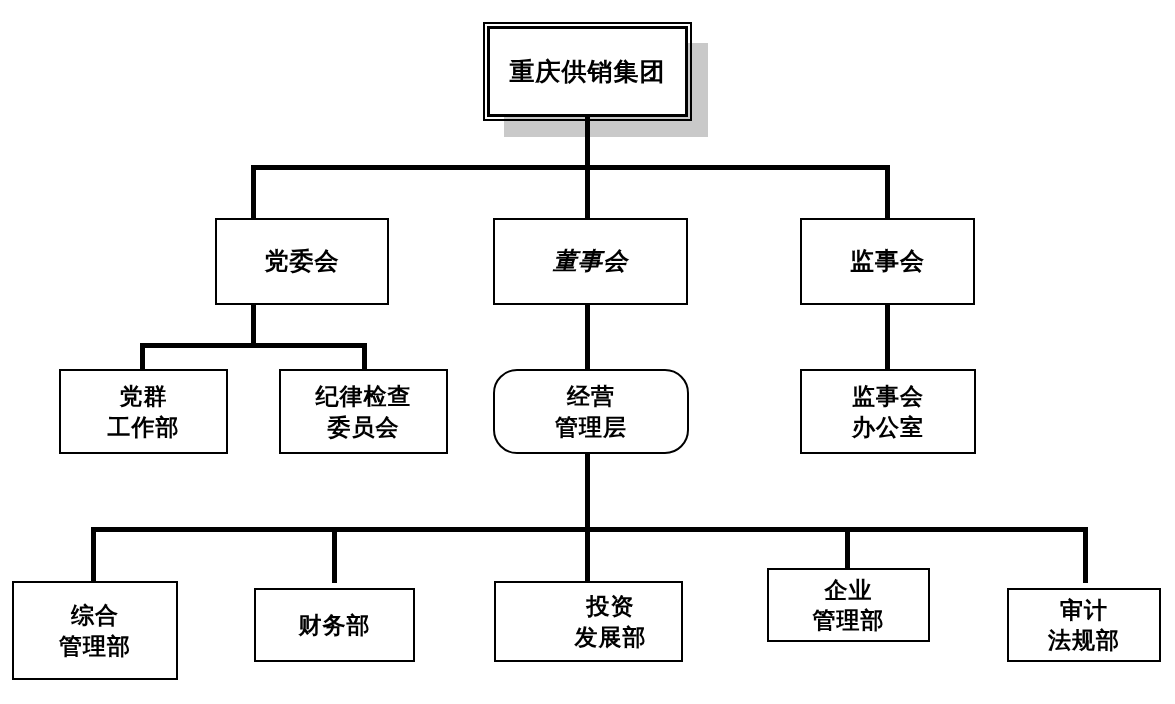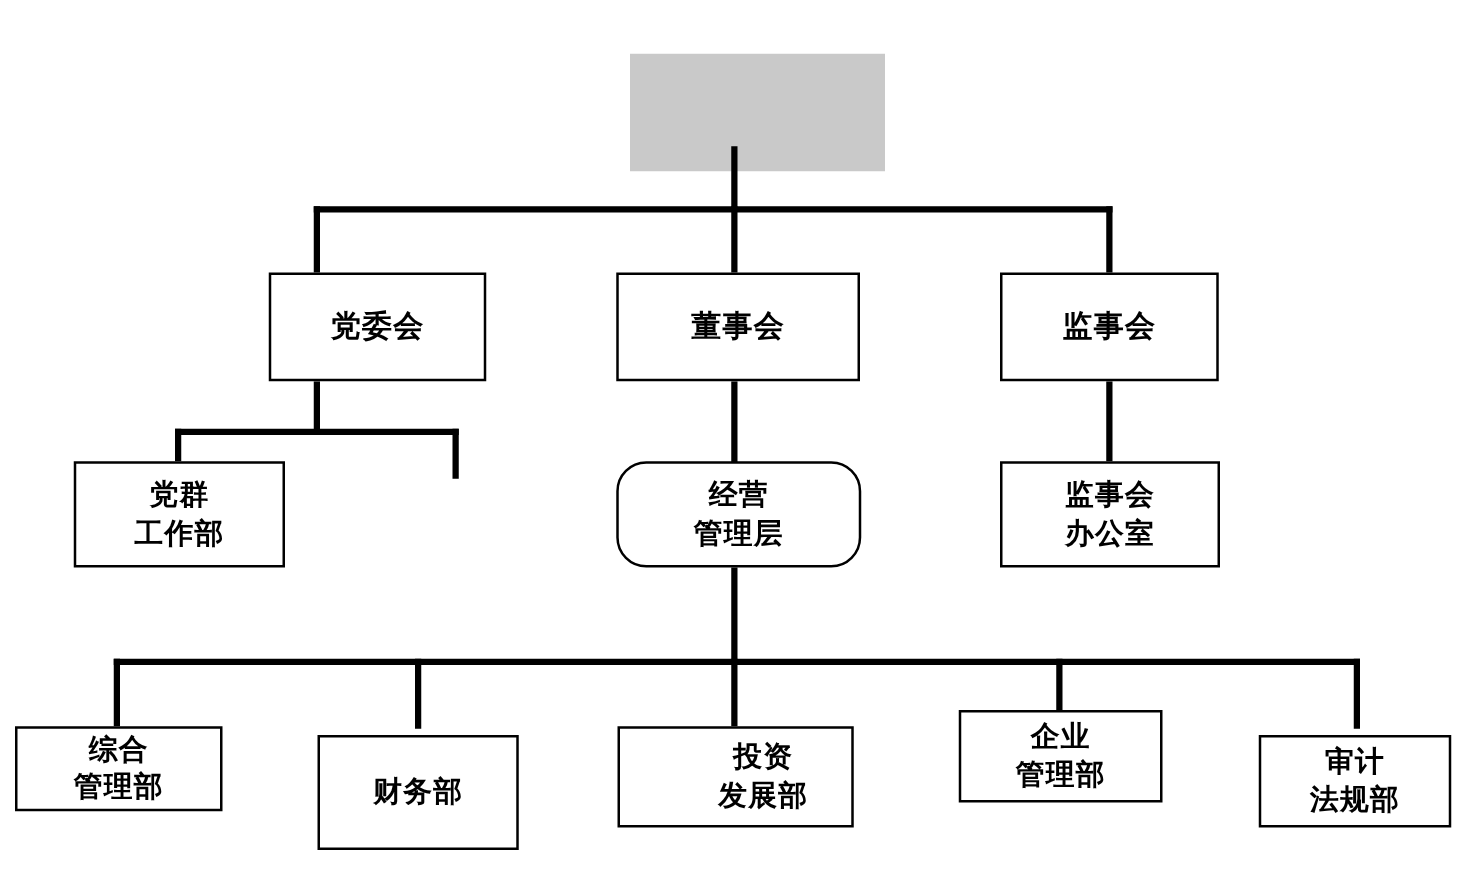--- a/index.html
+++ b/index.html
@@ -75,32 +75,35 @@
     z-index: 2;
   }
 </style>
 </head>
 <body>
 
 <div id="chart-root">
 
   <div class="root-shadow" style="left:504px; top:43px; width:204px; height:94px;"></div>
 
+  <div class="node node-root" style="left:487px; top:26px; width:201px; height:91px;">
+    <span class="line1">重庆供销集团</span>
+  </div>
 
   <div class="conn-v" style="left:585px; top:117px; width:5px; height:52px;"></div>
   <div class="conn-h" style="left:251px; top:165px; width:639px; height:5px;"></div>
   <div class="conn-v" style="left:251px; top:165px; width:5px; height:55px;"></div>
   <div class="conn-v" style="left:585px; top:165px; width:5px; height:55px;"></div>
   <div class="conn-v" style="left:885px; top:165px; width:5px; height:55px;"></div>
 
   <div class="node node-l2" style="left:167px; top:218px; width:174px; height:87px;margin-left:48px;">
     <span class="line1">党委会</span>
   </div>
 
-  <div class="node node-l2" style="left:493px; top:218px; width:195px; height:87px;">
+  <div class="node node-l2" style="left:493px; top:218px; width:195px; height:87px;font-style:italic;">
     <span class="line1">董事会</span>
   </div>
 
   <div class="node node-l2" style="left:800px; top:218px; width:175px; height:87px;">
     <span class="line1">监事会</span>
   </div>
 
   <div class="conn-v" style="left:251px; top:305px; width:5px; height:42px;"></div>
   <div class="conn-h" style="left:140px; top:343px; width:227px; height:5px;"></div>
   <div class="conn-v" style="left:140px; top:343px; width:5px; height:40px;"></div>
@@ -108,45 +111,49 @@
 
   <div class="conn-v" style="left:585px; top:305px; width:5px; height:78px;"></div>
 
   <div class="conn-v" style="left:885px; top:305px; width:5px; height:78px;"></div>
 
   <div class="node node-l3" style="left:59px; top:369px; width:169px; height:85px;">
     <span class="line1">党群</span>
     <span class="line2">工作部</span>
   </div>
 
+  <div class="node node-l3" style="left:279px; top:369px; width:169px; height:85px;">
+    <span class="line1">纪律检查</span>
+    <span class="line2">委员会</span>
+  </div>
 
   <div class="node node-l3" style="left:493px; top:369px; width:196px; height:85px;border-radius:24px;">
     <span class="line1">经营</span>
     <span class="line2">管理层</span>
   </div>
 
   <div class="node node-l3" style="left:800px; top:369px; width:176px; height:85px;">
     <span class="line1">监事会</span>
     <span class="line2">办公室</span>
   </div>
 
   <div class="conn-v" style="left:585px; top:454px; width:5px; height:77px;"></div>
   <div class="conn-h" style="left:91px; top:527px; width:997px; height:5px;"></div>
   <div class="conn-v" style="left:91px; top:527px; width:5px; height:56px;"></div>
   <div class="conn-v" style="left:332px; top:527px; width:5px; height:56px;"></div>
   <div class="conn-v" style="left:585px; top:527px; width:5px; height:56px;"></div>
   <div class="conn-v" style="left:845px; top:527px; width:5px; height:56px;"></div>
   <div class="conn-v" style="left:1083px; top:527px; width:5px; height:56px;"></div>
 
-  <div class="node node-l4" style="left:12px; top:581px; width:166px; height:68px;">
+  <div class="node node-l4" style="left:12px; top:581px; width:166px; height:99px;">
     <span class="line1">综合</span>
     <span class="line2">管理部</span>
   </div>
 
-  <div class="node node-l4" style="left:254px; top:588px; width:161px; height:92px;">
+  <div class="node node-l4" style="left:254px; top:588px; width:161px; height:74px;">
     <span class="line1">财务部</span>
   </div>
 
   <div class="node node-l4" style="left:494px; top:581px; width:189px; height:81px;padding-left:44px;">
     <span class="line1">投资</span>
     <span class="line2">发展部</span>
   </div>
 
   <div class="node node-l4" style="left:767px; top:568px; width:163px; height:74px;">
     <span class="line1">企业</span>

